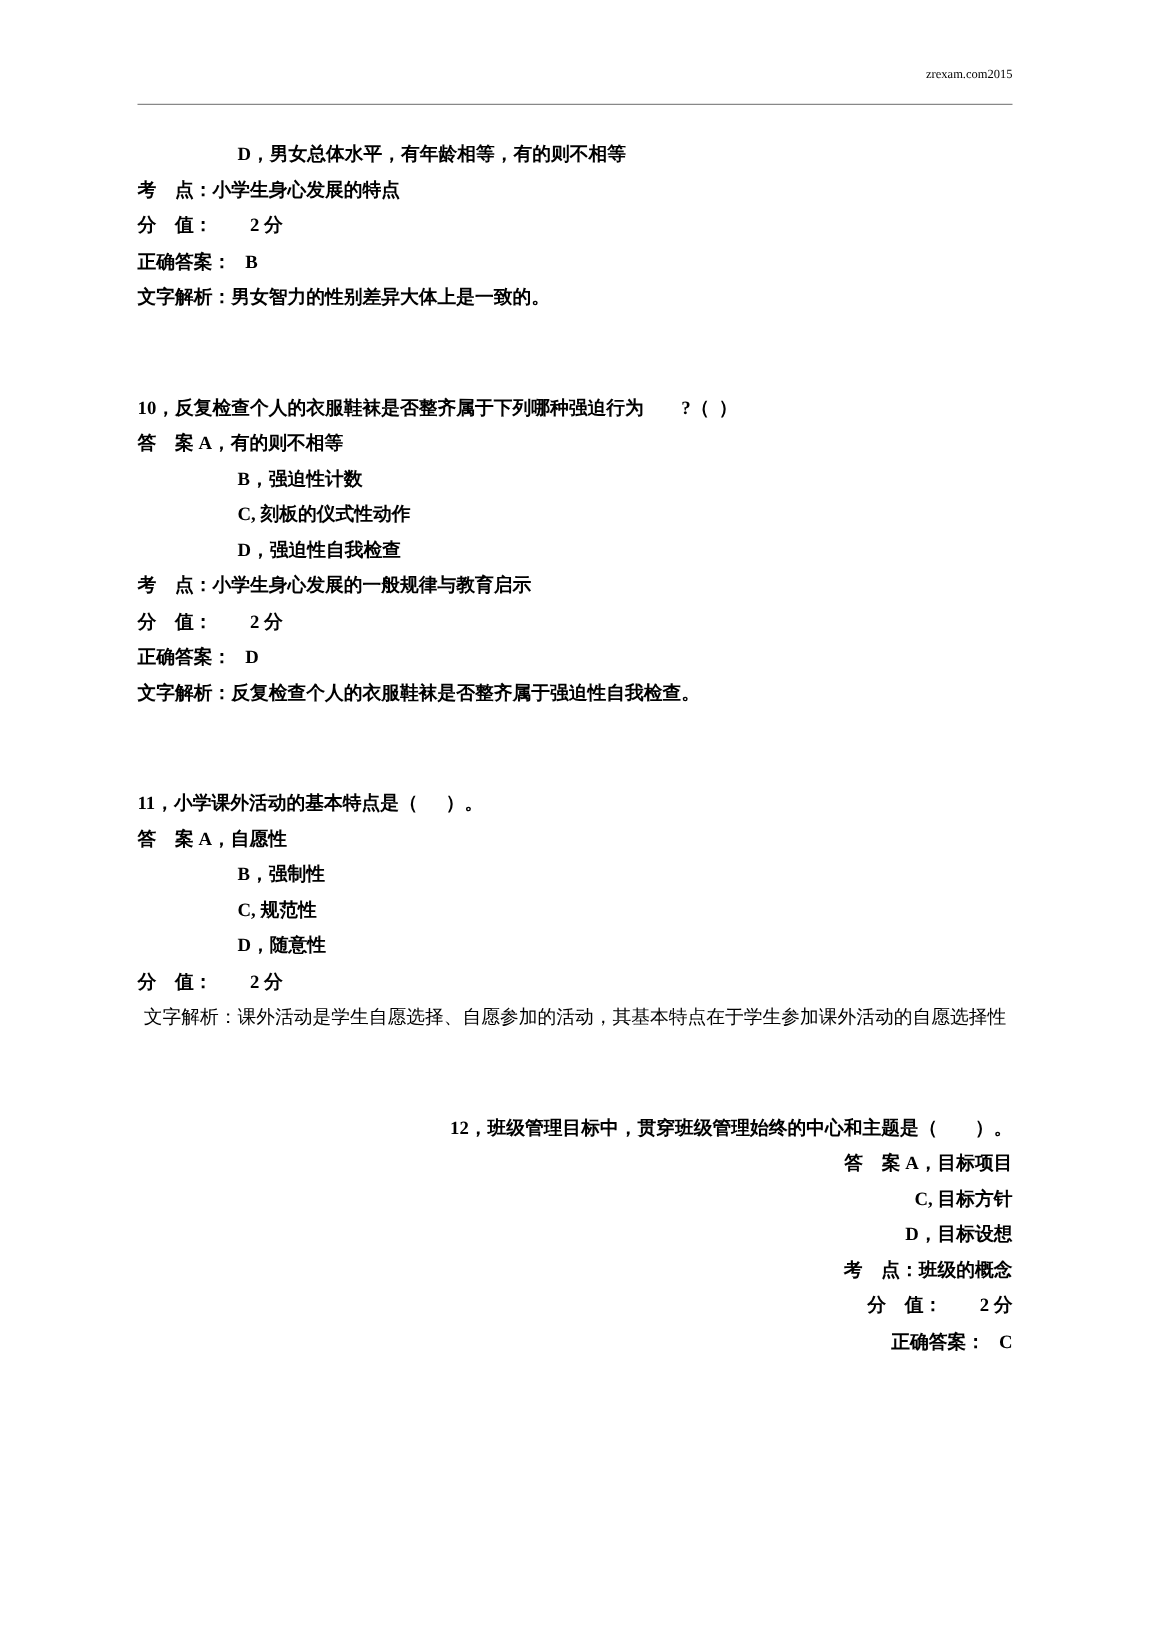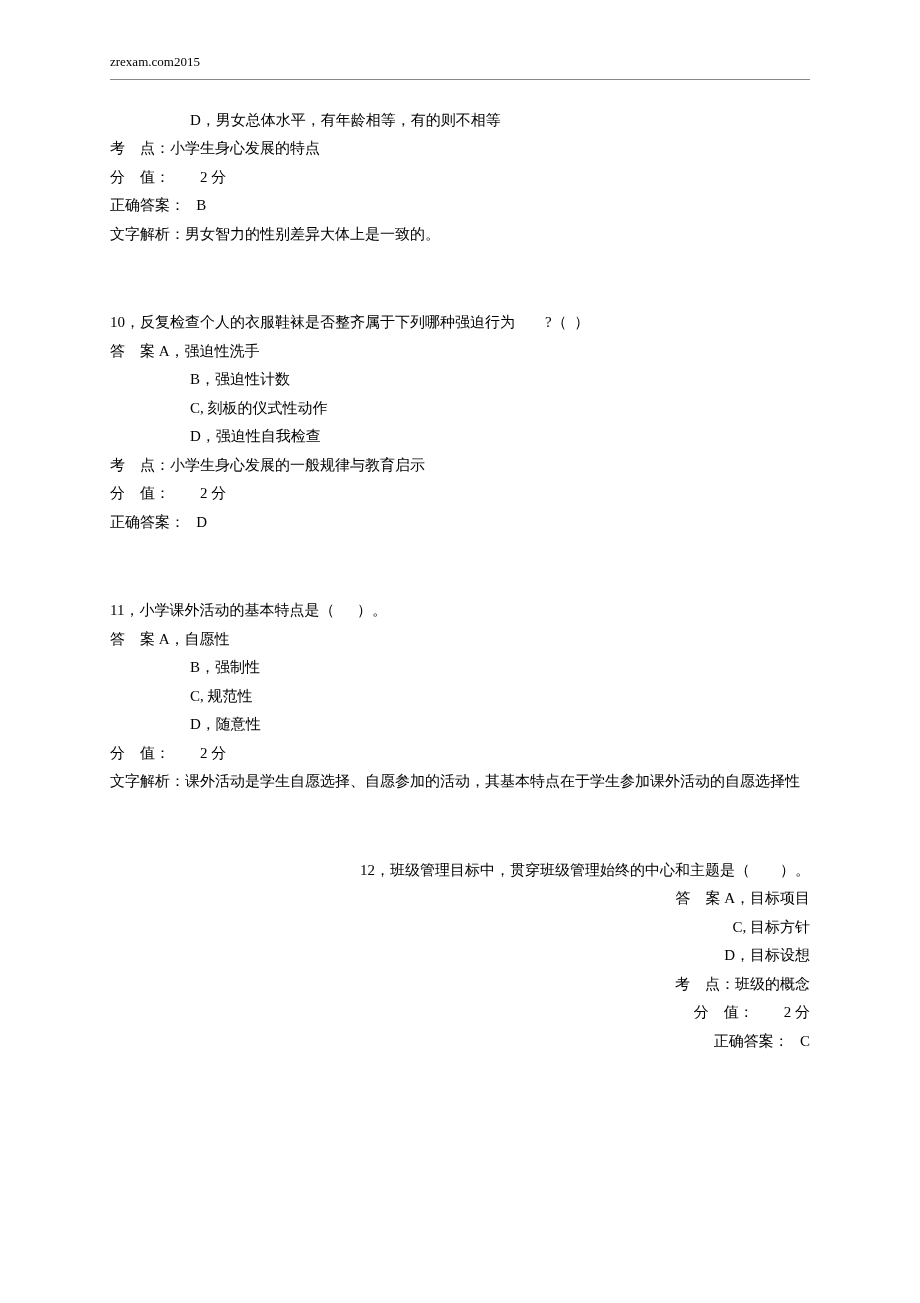--- a/index.html
+++ b/index.html
@@ -12,35 +12,36 @@
     line-height: 1.9;
   }
   .page {
     width: 920px;
     min-height: 1303px;
     box-sizing: border-box;
     padding: 50px 110px 60px 110px;
     position: relative;
   }
   .header {
-    text-align: left;
-    font-size: 13px;
-    margin-bottom: 4px;
+    text-align: right;
+    font-size: 10px;
+    margin-bottom: 14px;
   }
   .rule {
     border: none;
     border-top: 1px solid #888;
     margin: 0 0 26px 0;
   }
   .block {
     margin-bottom: 60px;
   }
   .line {
     display: block;
     white-space: pre;
+    font-weight: bold;
   }
   .indent-option {
     padding-left: 80px;
   }
 </style>
 </head>
 <body>
 
 <div class="page">
 
@@ -52,37 +53,38 @@
   <div class="block">
     <div class="line indent-option"><span>D，</span><span>男女总体水平，有年龄相等，有的则不相等</span></div>
     <div class="line"><span>考    点：</span><span>小学生身心发展的特点</span></div>
     <div class="line"><span>分    值：</span><span>        2 分</span></div>
     <div class="line"><span>正确答案：   </span><span>B</span></div>
     <div class="line" style="white-space:normal;"><span>文字解析：</span><span>男女智力的性别差异大体上是一致的。</span></div>
   </div>
 
   <div class="block">
     <div class="line"><span>10，</span><span>反复检查个人的衣服鞋袜是否整齐属于下列哪种强迫行为        ?（  ）</span></div>
-    <div class="line"><span>答    案 </span><span>A，</span><span>强迫性洗手</span></div>
+    <div class="line"><span>答    案 </span><span>A，</span><span>有的则不相等</span></div>
     <div class="line indent-option"><span>B，</span><span>强迫性计数</span></div>
     <div class="line indent-option"><span>C, </span><span>刻板的仪式性动作</span></div>
     <div class="line indent-option"><span>D，</span><span>强迫性自我检查</span></div>
     <div class="line"><span>考    点：</span><span>小学生身心发展的一般规律与教育启示</span></div>
     <div class="line"><span>分    值：</span><span>        2 分</span></div>
     <div class="line"><span>正确答案：   </span><span>D</span></div>
+    <div class="line" style="white-space:normal;"><span>文字解析：</span><span>反复检查个人的衣服鞋袜是否整齐属于强迫性自我检查。</span></div>
   </div>
 
   <div class="block">
     <div class="line"><span>11，</span><span>小学课外活动的基本特点是（      ）。</span></div>
     <div class="line"><span>答    案 </span><span>A，</span><span>自愿性</span></div>
     <div class="line indent-option"><span>B，</span><span>强制性</span></div>
     <div class="line indent-option"><span>C, </span><span>规范性</span></div>
     <div class="line indent-option"><span>D，</span><span>随意性</span></div>
     <div class="line"><span>分    值：</span><span>        2 分</span></div>
-    <div style="white-space:normal;"><span>文字解析：</span><span>课外活动是学生自愿选择、自愿参加的活动，其基本特点在于学生参加课外活动的自愿选择性</span></div>
+    <div style="white-space:normal;text-align:center;"><span>文字解析：</span><span>课外活动是学生自愿选择、自愿参加的活动，其基本特点在于学生参加课外活动的自愿选择性</span></div>
   </div>
 
   <div class="block" style="margin-bottom:0;text-align:right;">
     <div class="line"><span>12，</span><span>班级管理目标中，贯穿班级管理始终的中心和主题是（        ）。</span></div>
     <div class="line"><span>答    案 </span><span>A，</span><span>目标项目</span></div>
     <div class="line indent-option"><span>C, </span><span>目标方针</span></div>
     <div class="line indent-option"><span>D，</span><span>目标设想</span></div>
     <div class="line"><span>考    点：</span><span>班级的概念</span></div>
     <div class="line"><span>分    值：</span><span>        2 分</span></div>
     <div class="line"><span>正确答案：   </span><span>C</span></div>

